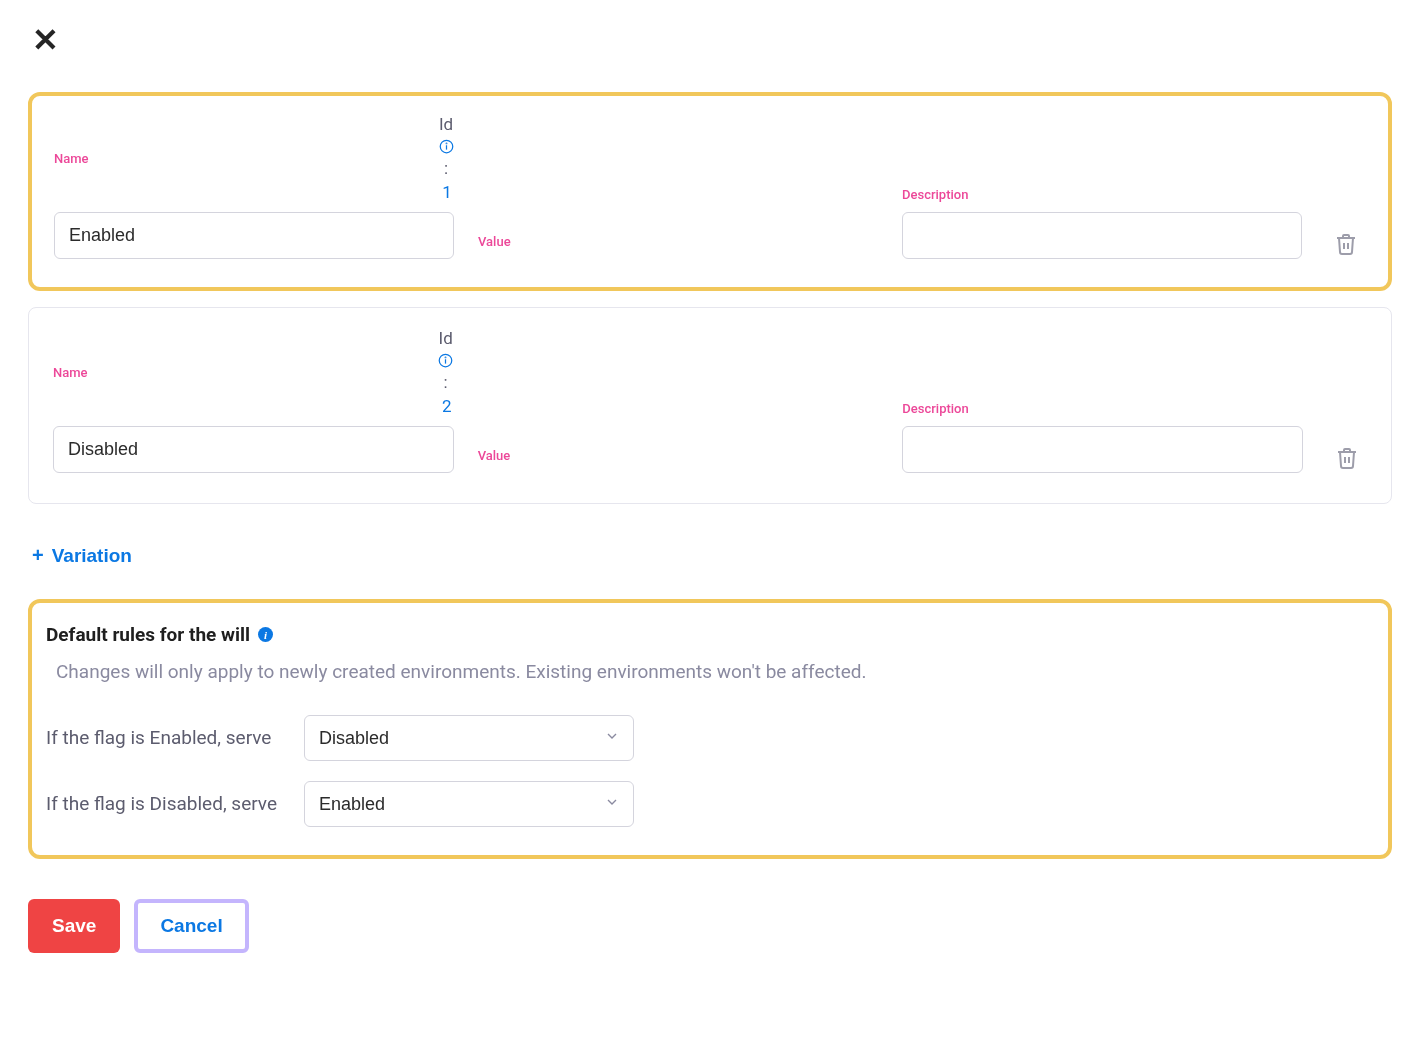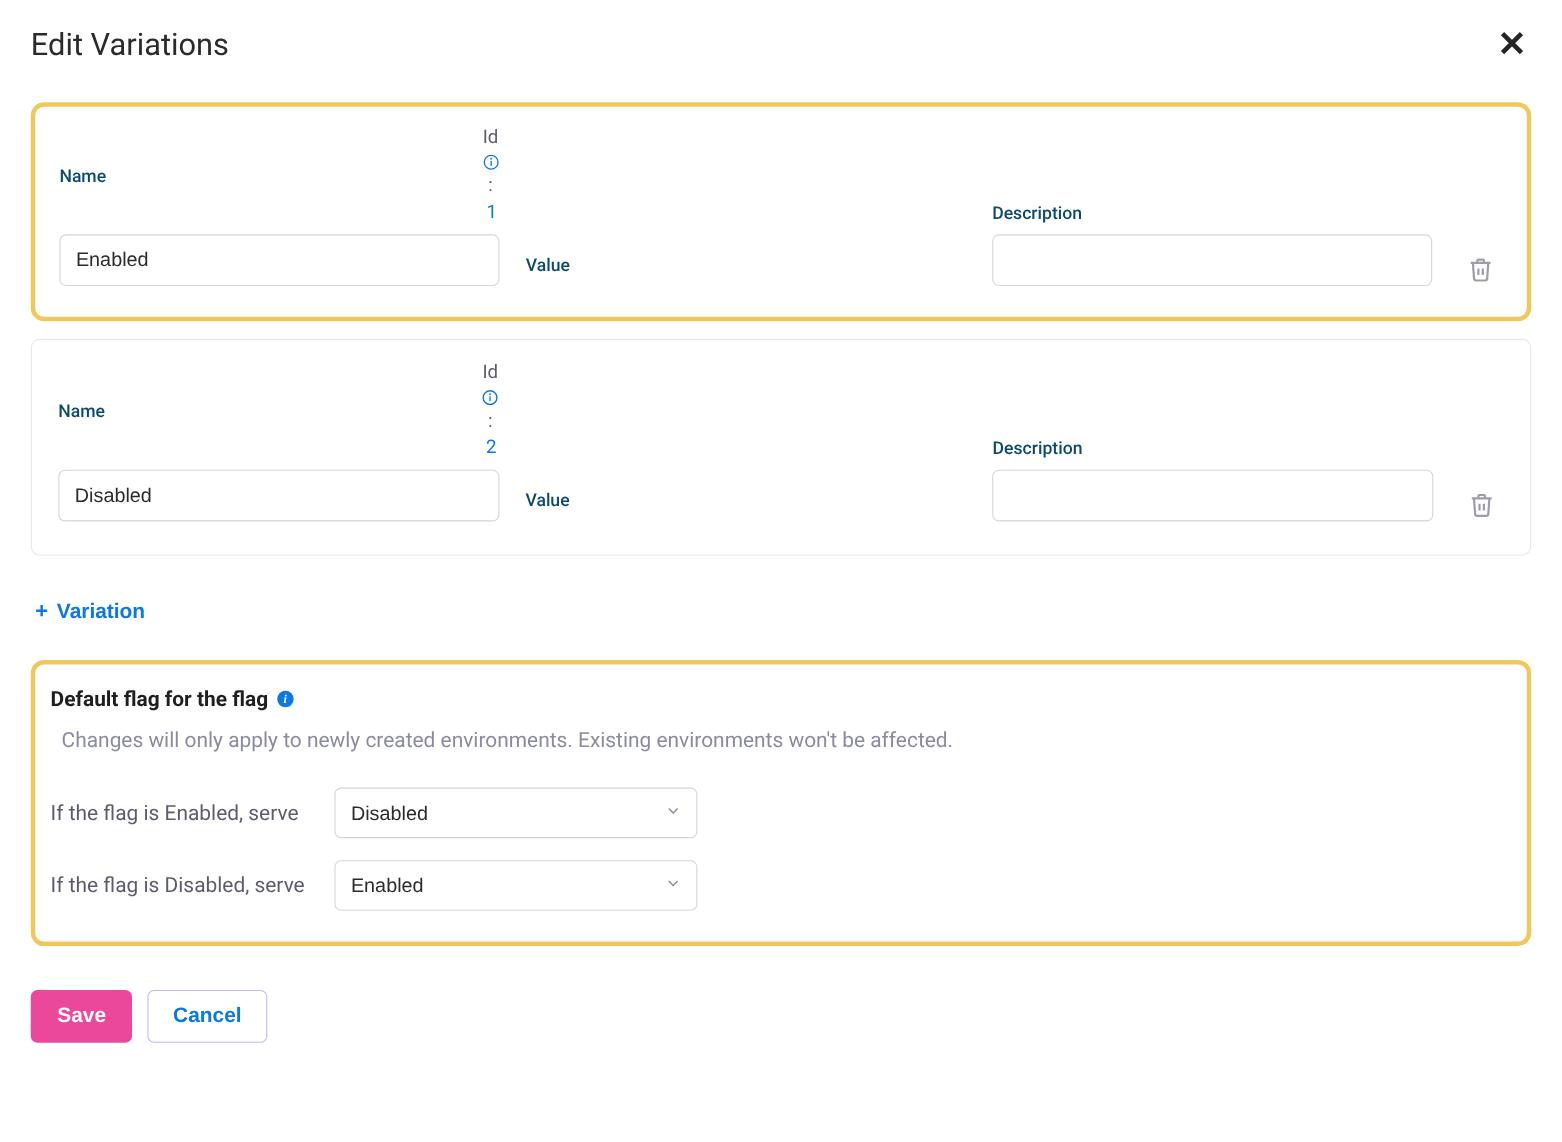--- a/index.html
+++ b/index.html
@@ -57,22 +57,22 @@
     align-items: end;
   }
   .field-group { display: flex; flex-direction: column; }
   .field-label-row {
     display: flex;
     justify-content: space-between;
     align-items: center;
     margin-bottom: 10px;
   }
   .field-label {
-    font-size: 16px;
-    color: #0c4a6e;
+    font-size: 13px;
+    color: #ec4899;
     font-weight: 500;
   }
   .id-group {
     display: inline-flex;
     align-items: center;
     gap: 4px;
     font-size: 17px;
     color: #5c5c6e;
     flex-direction: column;
   }
@@ -177,46 +177,45 @@
     transform: translateY(-50%);
     pointer-events: none;
     color:#8a8aa0;
   }
   .footer {
     margin-top: 40px;
     display: flex;
     gap: 14px;
   }
   .btn-save {
-    background: #ec4899;
+    background: #ef4444;
     color: #fff;
     border: none;
     border-radius: 6px;
     font-size: 19px;
     font-weight: 700;
     padding: 12px 24px;
     cursor: pointer;
     text-align: center;
   }
   .btn-cancel {
     background: #fff;
     color: #0b78e3;
-    border: 1px solid #c4b5fd;
+    border: 4px solid #c4b5fd;
     border-radius: 6px;
     font-size: 19px;
     font-weight: 700;
     padding: 12px 22px;
     cursor: pointer;
   }
 </style>
 </head>
 <body>
 
 <div class="header">
-  <h1 class="title">Edit Variations</h1>
   <button class="close-btn">
     <span>✕</span>
   </button>
 </div>
 
 <div class="variations-wrap">
 
   
   <div class="variation-card highlight">
     <div class="variation-row">
@@ -308,21 +307,21 @@
   </div>
 
   <button class="add-variation">
     <span class="plus">+</span>
     <span>Variation</span>
   </button>
 </div>
 
 <div class="default-rules">
   <div class="rules-title-row">
-    <h3 class="rules-title">Default flag for the flag</h3>
+    <h3 class="rules-title">Default rules for the will</h3>
     <span class="info-fill">i</span>
   </div>
   <p class="rules-sub">Changes will only apply to newly created environments. Existing environments won't be affected.</p>
 
   <div class="rule-grid">
     <div class="rule-label">If the flag is Enabled, serve</div>
     <div class="select-wrap">
       <select class="select-el">
         <option>Disabled</option>
       </select>

